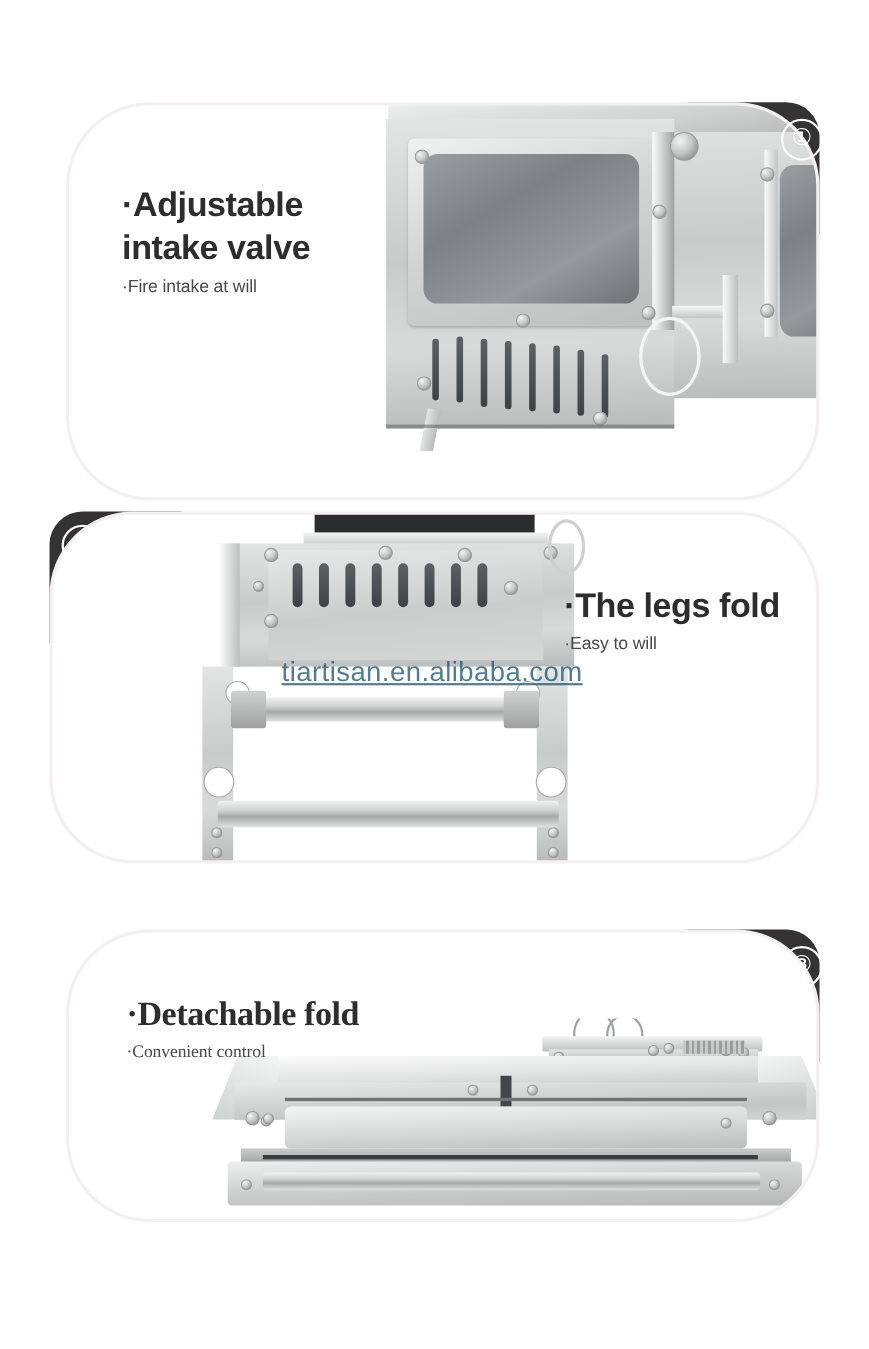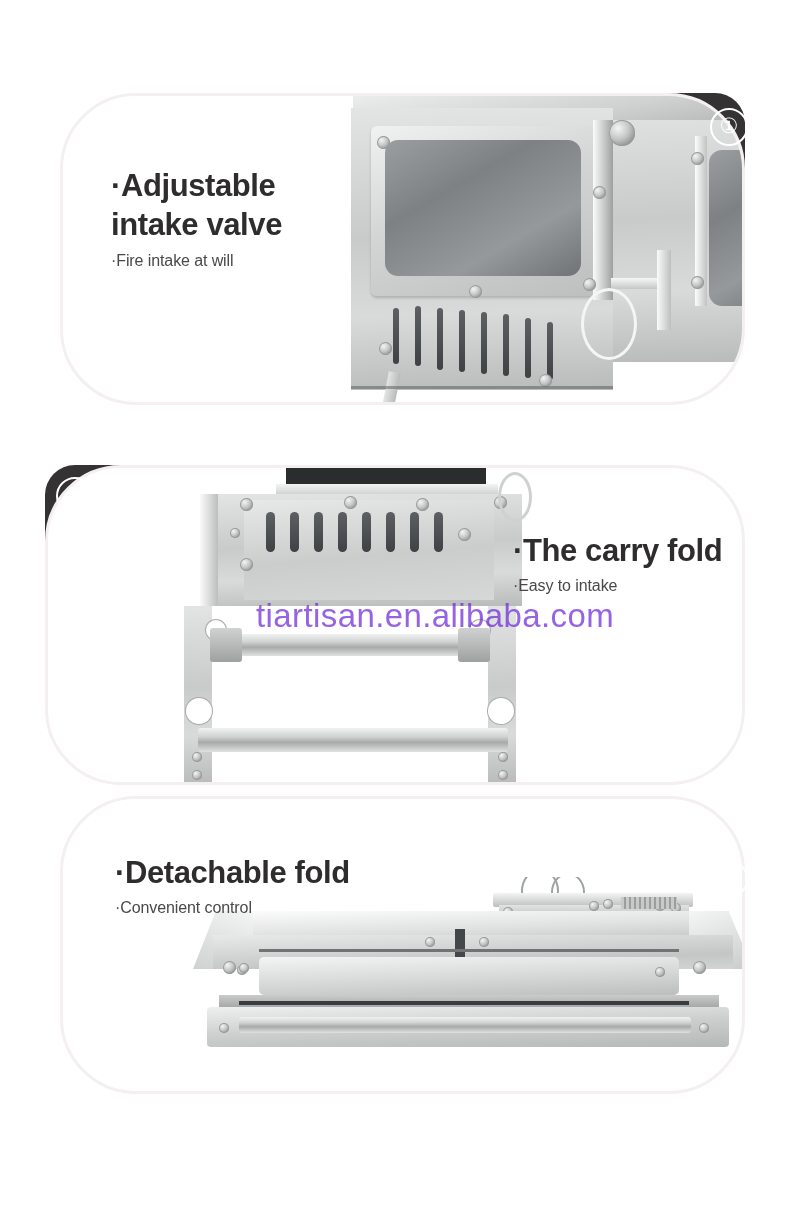--- a/index.html
+++ b/index.html
@@ -55,27 +55,28 @@
     font-size:16px;
     color:#4a4849;
     letter-spacing:-0.1px;
     margin-top:7px;
   }
   .txtblock{position:absolute;z-index:6;}
 
   
   .watermark{
     position:absolute;
-    font-size:33px;
-    color:#6d28d9;
+    font-size:25px;
+    color:#0c4a6e;
     opacity:.72;
     letter-spacing:.4px;
     white-space:nowrap;
     z-index:7;
     pointer-events:none;
+    text-decoration:underline;
   }
 
   
   .photo{position:absolute;z-index:3;overflow:hidden;}
   .steel{
     position:absolute;
     background:linear-gradient(96deg,#d7d8d8 0%,#c2c3c3 22%,#e6e7e7 50%,#c6c7c7 78%,#b5b6b6 100%);
   }
   .steel-v{
     position:absolute;
@@ -115,21 +116,21 @@
     border-radius:50%;
     background:transparent;
   }
 </style>
 </head>
 <body>
 
 <div class="badge-block tr" style="left:625px;top:93px;"></div>
 <div class="badge-num" style="left:710px;top:108px;">①</div>
 
-<div class="panel" style="left:60px;top:93px;width:685px;height:312px;">
+<div class="panel" style="left:60px;top:93px;width:685px;height:362px;">
 
   <div class="photo" style="left:230px;top:-6px;width:460px;height:320px;">
 
     <div class="steel-v" style="left:300px;top:10px;width:180px;height:262px;"></div>
 
     <div class="steel" style="left:60px;top:4px;width:430px;height:26px;
          background:linear-gradient(170deg,#eceded,#cfd0d0 60%,#b3b5b5);"></div>
 
     <div class="steel-v" style="left:58px;top:18px;width:262px;height:282px;"></div>
 
@@ -238,31 +239,31 @@
          background:linear-gradient(180deg,#d0d1d1,#9fa1a1);border-radius:3px;"></div>
     <div class="steel" style="left:300px;top:162px;width:32px;height:34px;
          background:linear-gradient(180deg,#d0d1d1,#9fa1a1);border-radius:3px;"></div>
     <div class="bolt sm" style="left:34px;top:286px;"></div>
     <div class="bolt sm" style="left:340px;top:286px;"></div>
     <div class="bolt sm" style="left:34px;top:304px;"></div>
     <div class="bolt sm" style="left:340px;top:304px;"></div>
   </div>
 
   <div class="txtblock" style="left:465px;top:63px;">
-    <div class="cap-title">·The carry fold</div>
-    <div class="cap-sub">·Easy to intake</div>
+    <div class="cap-title">·The legs fold</div>
+    <div class="cap-sub">·Easy to will</div>
   </div>
 </div>
 
 <div class="watermark" style="left:256px;top:597px;">tiartisan.en.alibaba.com</div>
 
 <div class="badge-block tr" style="left:625px;top:845px;"></div>
 <div class="badge-num" style="left:710px;top:860px;">③</div>
 
-<div class="panel" style="left:60px;top:796px;width:685px;height:298px;">
+<div class="panel" style="left:60px;top:845px;width:685px;height:266px;font-family:Liberation Serif, serif;">
 
   <div class="photo" style="left:130px;top:78px;width:560px;height:180px;">
 
     <div class="ring" style="left:328px;top:-8px;width:34px;height:40px;border-color:#9fa2a3;border-width:2px;"></div>
     <div class="ring" style="left:358px;top:-4px;width:30px;height:34px;
          border-color:#9fa2a3;border-width:2px;"></div>
 
     <div class="steel" style="left:300px;top:16px;width:200px;height:14px;
          background:linear-gradient(180deg,#f3f4f4,#bdbfbf);border-radius:2px;"></div>
     <div class="steel" style="left:306px;top:28px;width:190px;height:18px;

